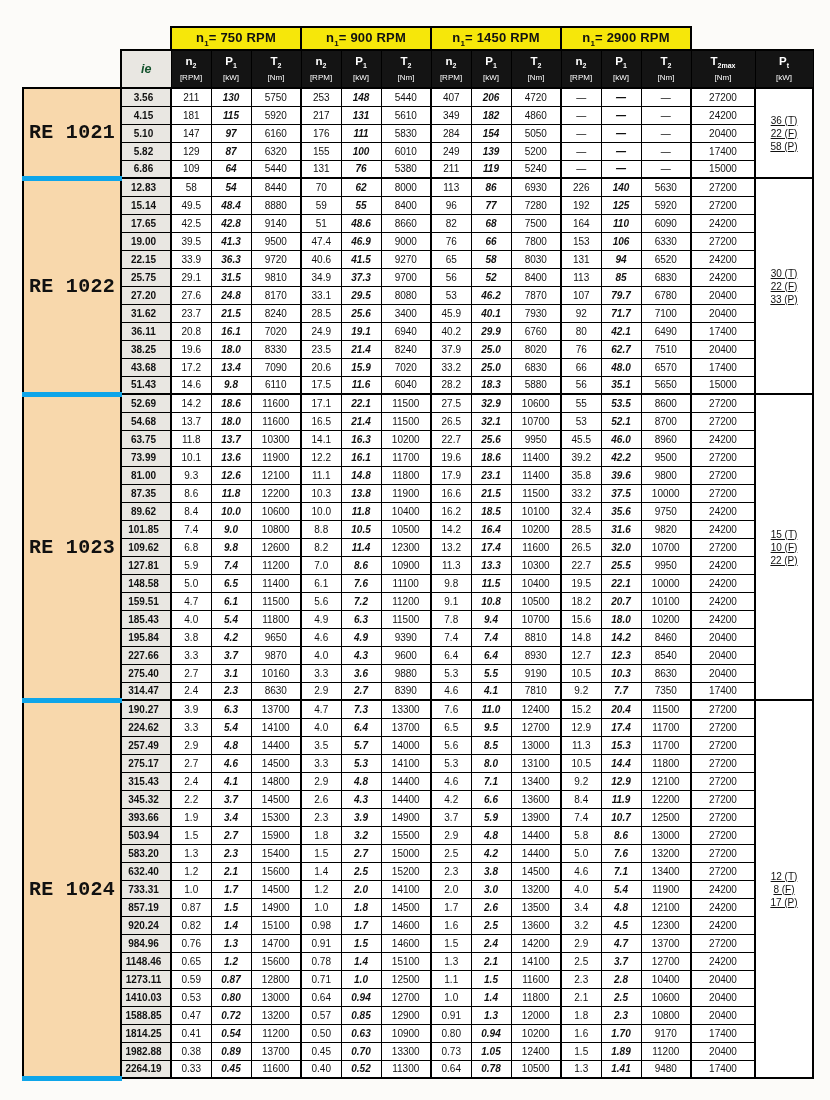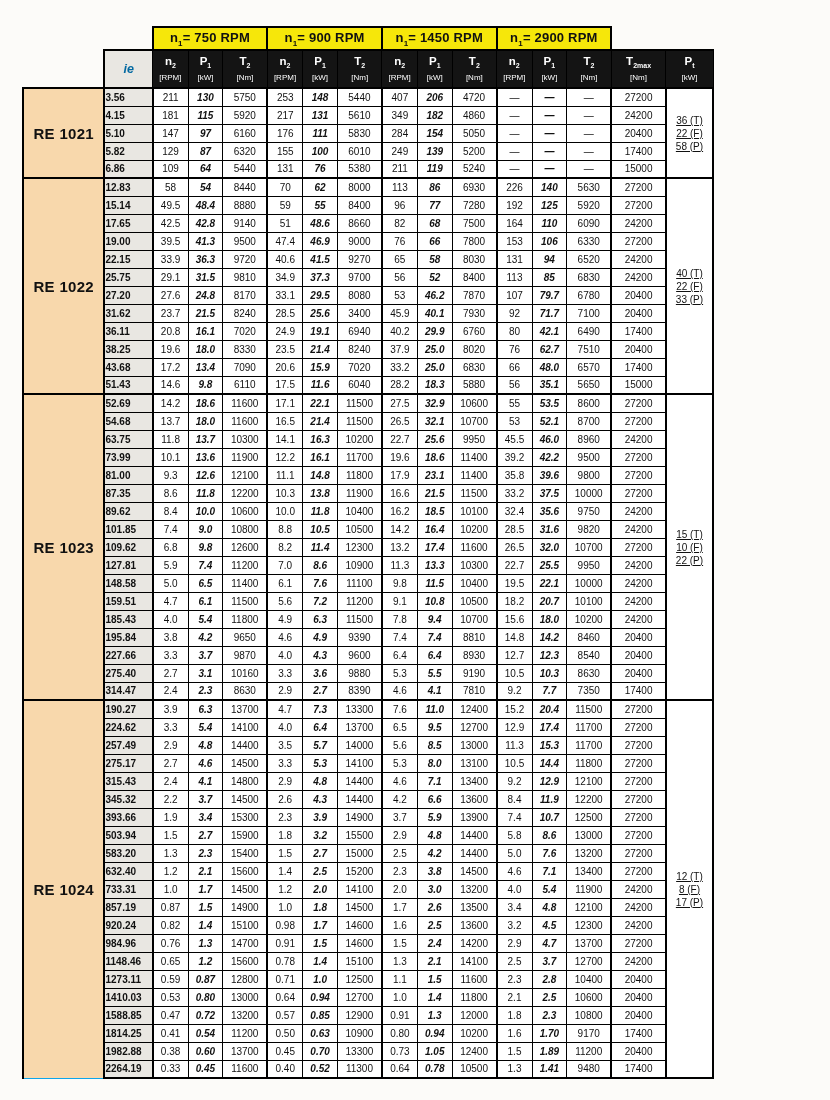--- a/index.html
+++ b/index.html
@@ -2,21 +2,21 @@
 <html style="--yellow: #f6e70a; --hdr: #141414; --peach: #f8d8ac; --gray: #e9e7e2;"><head>
 <meta charset="utf-8">
 <style>
   * { box-sizing: border-box; margin: 0; padding: 0; }
   html,body { width: 830px; height: 1100px; }
   body {
     background: #fcfbf9;
     font-family: "Liberation Sans", sans-serif;
     color: #111;
   }
-  .page { position: relative; width: 714px; height: 1100px; overflow: hidden; }
+  .page { position: relative; width: 830px; height: 1100px; overflow: hidden; }
   table.spec {
     position: absolute; left: 22px; top: 26px;
     border-collapse: collapse; table-layout: fixed;
   }
   th, td { border: 1px solid #000; }
   th.blank { border: none; background: transparent; }
   th.speed-cell {
     background: var(--yellow, #f6e70a);
     border: 2px solid #000;
     height: 23px;
@@ -26,38 +26,38 @@
   th.speed-cell sub { font-size: 8px; }
   th.col-head {
     background: var(--hdr, #141414); color: #fff;
     height: 38px; text-align: center; vertical-align: middle;
     border-top: 2px solid #000; border-bottom: 2px solid #000;
   }
   .h-main { font-size: 11.5px; font-weight: bold; line-height: 12px; }
   .h-main sub { font-size: 7px; }
   .h-unit { font-size: 8px; font-weight: normal; line-height: 10px; text-align: center; }
   th.ie-head {
-    background: var(--gray, #e9e7e2); color: #0369a1;
+    background: var(--gray, #e9e7e2); color: #14532d;
     border-top: 2px solid #000; border-bottom: 2px solid #000; border-left: 2px solid #000;
   }
   .h-ie { font-size: 12.5px; font-weight: bold; font-style: italic; }
   td {
     height: 18px; font-size: 10px; text-align: center;
     background: #fff; vertical-align: middle;
   }
   td.ie-cell {
     background: var(--gray, #e9e7e2);
-    font-weight: bold; text-align: left; padding-right: 5px;
+    font-weight: bold; text-align: center; padding-right: 5px;
     border-left: 2px solid #000;
   }
   td.p1 { font-weight: bold; font-style: italic; }
   td.group-cell {
     background: var(--peach, #f8d8ac);
-    font-weight: bold; font-size: 15px; letter-spacing: 0.3px;
-    border-left: 2px solid #000; border-bottom: 1px solid #0ea5e9;
+    font-weight: bold; font-size: 20px; letter-spacing: 0.3px;
+    border-left: 2px solid #000; border-bottom: 5px solid #0ea5e9; font-family: Liberation Mono, monospace;
   }
   td.block-start { border-left: 2px solid #000; }
   td.pt-cell {
     border-left: 2px solid #000; border-right: 2px solid #000; border-bottom: 2px solid #000;
     background: #fff; font-size: 10px; text-decoration: underline;
   }
   tr.group-first td { border-top: 2px solid #000; }
   tbody tr:last-child td { border-bottom: 2px solid #000; margin-left: 48px; }
   .pt-line { line-height: 13px; }
 </style>
@@ -253,21 +253,21 @@
           <td class="val p1">62</td>
           <td class="val t2">8000</td>
           <td class="val n2 block-start">113</td>
           <td class="val p1">86</td>
           <td class="val t2">6930</td>
           <td class="val n2 block-start">226</td>
           <td class="val p1">140</td>
           <td class="val t2">5630</td>
           <td class="val t2max block-start">27200</td>
           <td class="pt-cell" rowspan="12">
-            <div class="pt-line">40 (T)</div>
+            <div class="pt-line">30 (T)</div>
             <div class="pt-line">22 (F)</div>
             <div class="pt-line">33 (P)</div>
           </td>
         </tr>
         <tr>
           <td class="ie-cell">15.14</td>
           <td class="val n2 block-start">49.5</td>
           <td class="val p1">48.4</td>
           <td class="val t2">8880</td>
           <td class="val n2 block-start">59</td>
@@ -1025,21 +1025,21 @@
           <td class="val p1">0.94</td>
           <td class="val t2">10200</td>
           <td class="val n2 block-start">1.6</td>
           <td class="val p1">1.70</td>
           <td class="val t2">9170</td>
           <td class="val t2max block-start">17400</td>
         </tr>
         <tr>
           <td class="ie-cell">1982.88</td>
           <td class="val n2 block-start">0.38</td>
-          <td class="val p1">0.60</td>
+          <td class="val p1">0.89</td>
           <td class="val t2">13700</td>
           <td class="val n2 block-start">0.45</td>
           <td class="val p1">0.70</td>
           <td class="val t2">13300</td>
           <td class="val n2 block-start">0.73</td>
           <td class="val p1">1.05</td>
           <td class="val t2">12400</td>
           <td class="val n2 block-start">1.5</td>
           <td class="val p1">1.89</td>
           <td class="val t2">11200</td>

